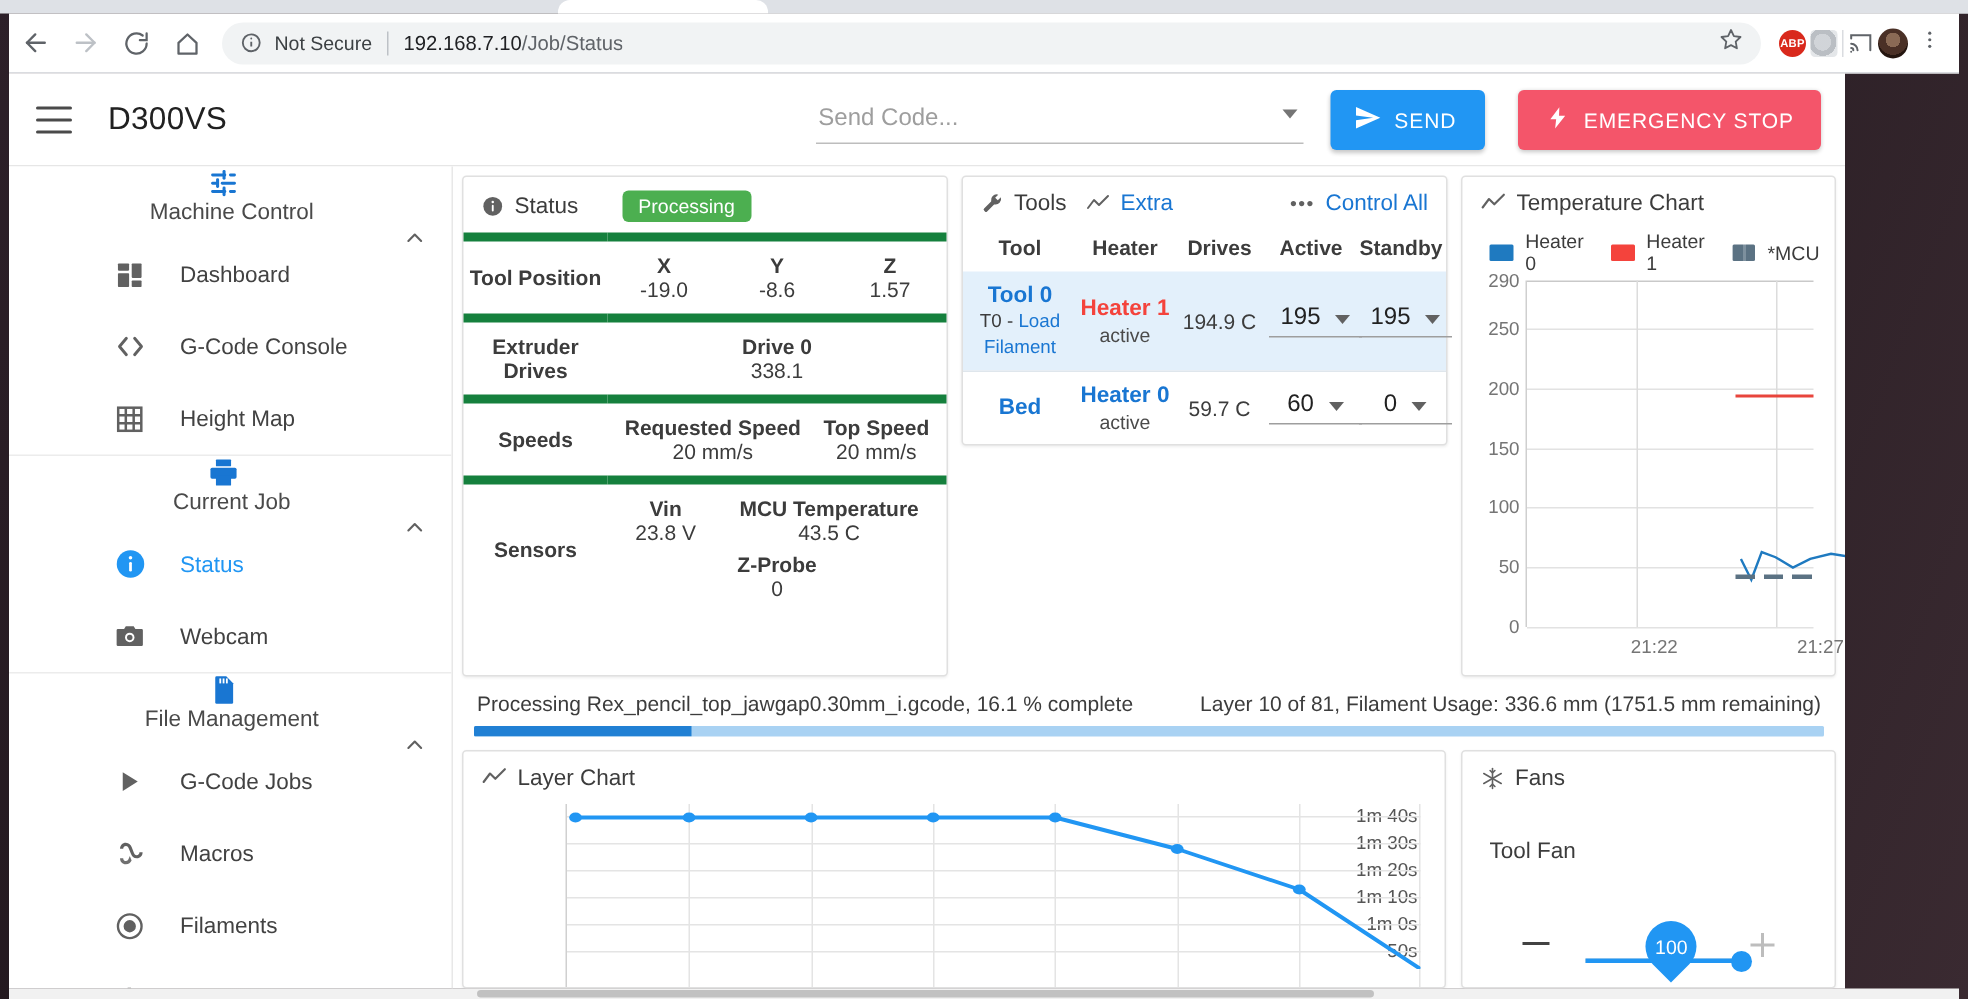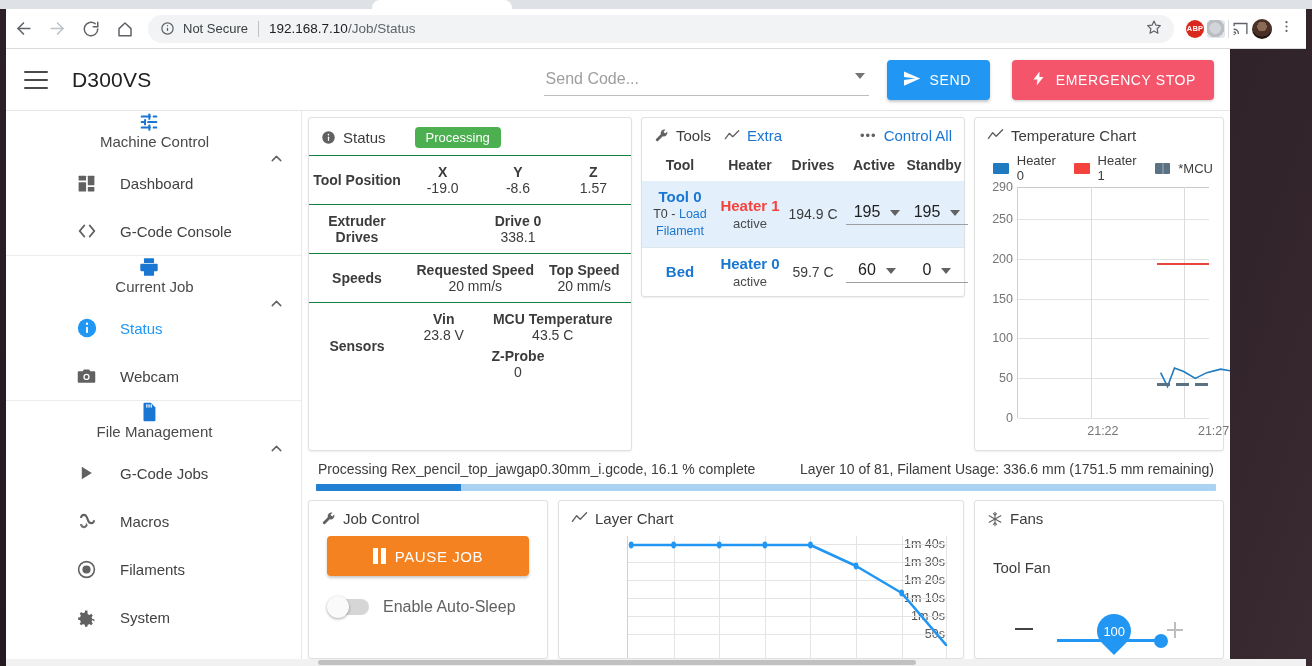--- a/index.html
+++ b/index.html
@@ -108,21 +108,21 @@
   .card-title .tico { color:#616161; display:flex; align-items:center; }
 
   .toprow { display:flex; gap:9px; height:334px; }
   .col-status { width:324px; flex:none; display:flex; flex-direction:column; }
   .col-temp   { flex:1; min-width:0; display:flex; flex-direction:column; }
 
   
   .badge { background:#4caf50; color:#fff; font-size:13px; padding:3px 11px; border-radius:4px;
            margin-left:22px; }
   .stbl { width:100%; border-collapse:collapse; table-layout:fixed; }
-  .stbl td { border-top:1px solid #15803d; padding:8px 4px; text-align:center;
+  .stbl td { border-top:6px solid #15803d; padding:8px 4px; text-align:center;
              font-size:14px; color:#3c3c3c; vertical-align:middle; }
   .stbl td.lbl { font-weight:bold; width:96px; }
   .hdr { font-weight:bold; display:block; }
   .val { display:block; }
   .pairgrid { display:flex; justify-content:space-around; }
   .pairgrid > div { text-align:center; }
 
   
   .ttbl { width:100%; border-collapse:collapse; table-layout:fixed; }
   .ttbl th { font-size:14px; font-weight:bold; color:#3c3c3c; padding:6px 2px 8px; text-align:center;margin-top:35px; }
@@ -360,20 +360,32 @@
             <span class="ilabel">Dashboard</span>
           </div>
           <div class="sb-item">
             <span class="iicon">
               <svg width="22" height="22" viewBox="0 0 24 24" fill="none" stroke="currentColor" stroke-width="2.1" stroke-linecap="round" stroke-linejoin="round">
                   <polyline points="9 6 4 12 9 18"></polyline>
                   <polyline points="15 6 20 12 15 18"></polyline>
                 </svg>
             </span>
             <span class="ilabel">G-Code Console</span>
+          </div>
+          <div class="sb-item">
+            <span class="iicon">
+              <svg width="21" height="21" viewBox="0 0 24 24" fill="none" stroke="currentColor" stroke-width="1.9">
+                  <rect x="3.2" y="3.2" width="17.6" height="17.6"></rect>
+                  <line x1="9" y1="3.2" x2="9" y2="20.8"></line>
+                  <line x1="15" y1="3.2" x2="15" y2="20.8"></line>
+                  <line x1="3.2" y1="9" x2="20.8" y2="9"></line>
+                  <line x1="3.2" y1="15" x2="20.8" y2="15"></line>
+                </svg>
+            </span>
+            <span class="ilabel">Height Map</span>
           </div>
         </div>
 
         <div class="sb-group">
           <div class="sb-head">
             <span class="gicon">
               <svg width="22" height="22" viewBox="0 0 24 24" fill="currentColor">
                   <rect x="6.5" y="2.5" width="11" height="5" rx="0.5"></rect>
                   <rect x="2.5" y="8.5" width="19" height="8" rx="1.2"></rect>
                   <rect x="6.5" y="14" width="11" height="7.5" rx="0.5"></rect>
@@ -694,43 +706,20 @@
             <span>Processing Rex_pencil_top_jawgap0.30mm_i.gcode, 16.1 % complete</span>
             <span>Layer 10 of 81, Filament Usage: 336.6 mm (1751.5 mm remaining)</span>
           </div>
           <div class="pbar">
             <div class="fill" style="width:16.1%"></div>
           </div>
         </div>
 
         <div class="botrow">
 
-          <div class="card col-job">
-            <div class="card-title">
-              <span class="tico">
-                <svg width="15" height="15" viewBox="0 0 24 24" fill="currentColor">
-                    <path d="M21.2 5.6 17.9 8.9l-2.8-2.8 3.3-3.3a6 6 0 0 0-7.6 7.2L3.3 17.5a1.6 1.6 0 0 0 0 2.3l.9.9a1.6 1.6 0 0 0 2.3 0l7.5-7.5a6 6 0 0 0 7.2-7.6z"></path>
-                  </svg>
-              </span>
-              <span>Job Control</span>
-            </div>
-            <button class="btn btn-pause">
-              <span class="pause-ico">
-                  <i></i>
-                  <i></i>
-                </span>
-              <span>PAUSE JOB</span>
-            </button>
-            <div class="toggle-row">
-              <span class="toggle">
-                  <span class="knob"></span>
-                </span>
-              <span class="toggle-lbl">Enable Auto-Sleep</span>
-            </div>
-          </div>
 
           <div class="card col-layer">
             <div class="card-title">
               <span class="tico">
                 <svg width="17" height="17" viewBox="0 0 24 24" fill="none" stroke="currentColor" stroke-width="2" stroke-linecap="round" stroke-linejoin="round">
                     <polyline points="2 16 8 8 13 13 22 4"></polyline>
                   </svg>
               </span>
               <span>Layer Chart</span>
             </div>

